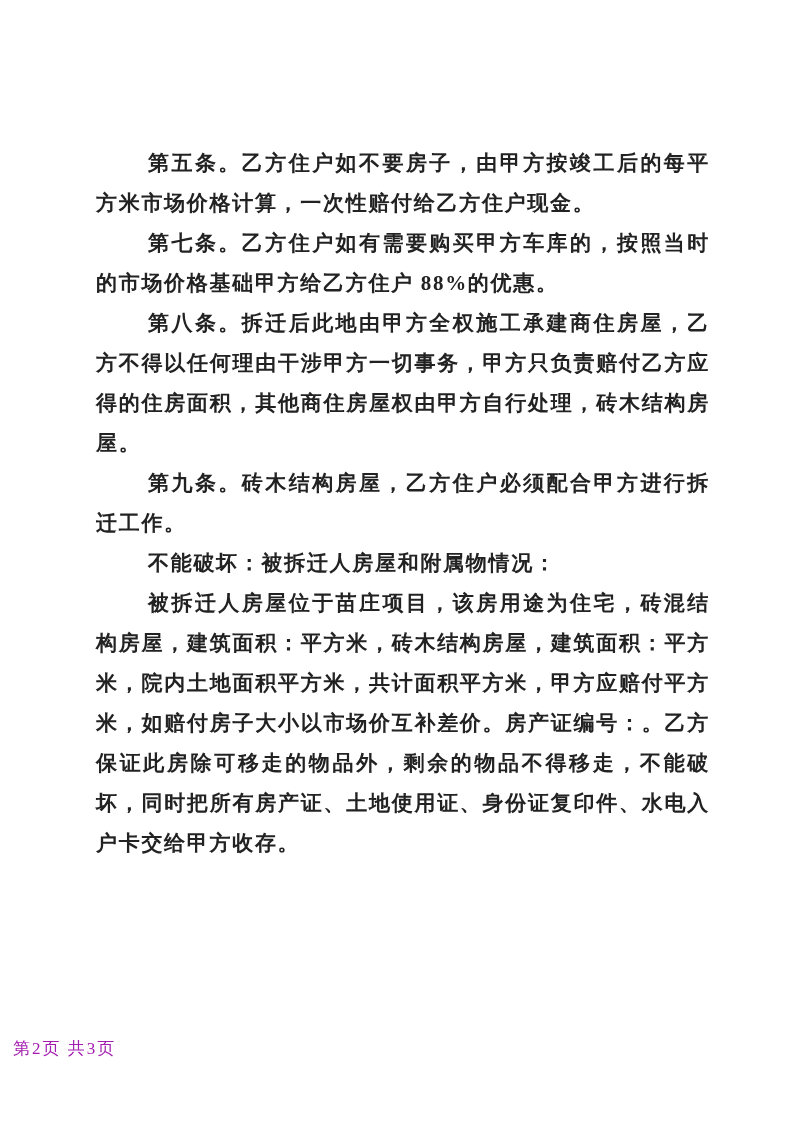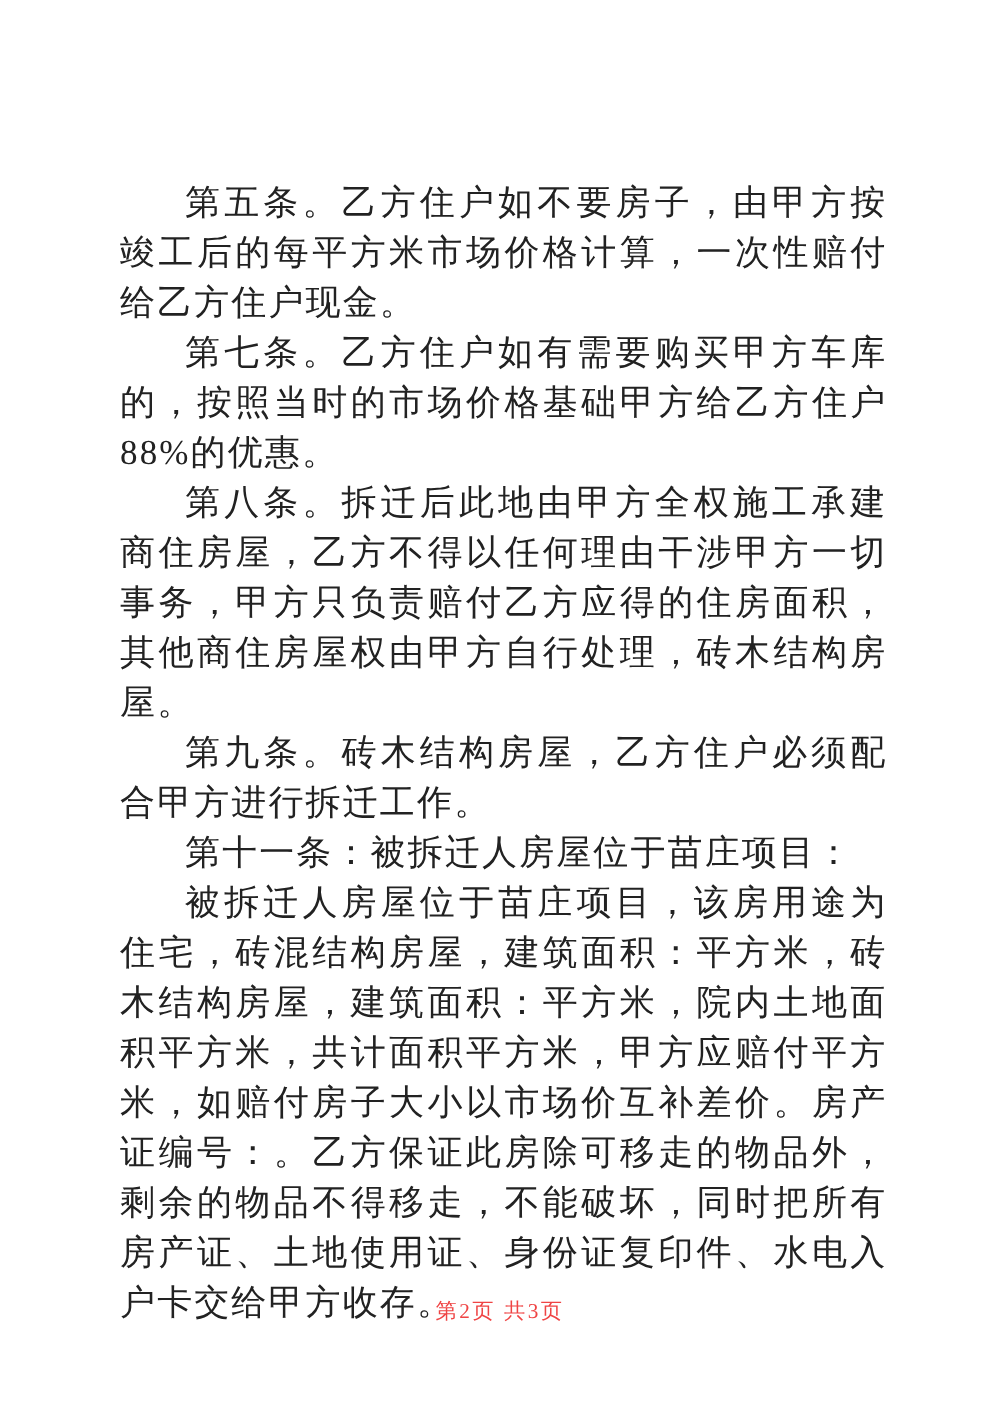--- a/index.html
+++ b/index.html
@@ -14,47 +14,46 @@
     color: #222222;
   }
   .doc-body {
     position: absolute;
     left: 96px;
     top: 143px;
     width: 614px;
   }
   .doc-body p {
     margin: 0;
-    font-size: 28px;
+    font-size: 21px;
     line-height: 40px;
     letter-spacing: 1.7px;
     text-indent: 52px;
     text-align: justify;
     text-justify: inter-character;
-    font-weight: 400;
+    font-weight: 700;
   }
   .page-footer {
     position: absolute;
-    left: 0;
+    left: 13px;
     right: 0;
     top: 1036px;
-    text-align: center;
     font-size: 17px;
     line-height: 26px;
     letter-spacing: 2px;
-    color: #ef4444;
+    color: #a21caf;
   }
 </style>
 </head>
 <body>
 
 <main class="doc-body">
   <p>第五条。乙方住户如不要房子，由甲方按竣工后的每平方米市场价格计算，一次性赔付给乙方住户现金。</p>
   <p>第七条。乙方住户如有需要购买甲方车库的，按照当时的市场价格基础甲方给乙方住户 88%的优惠。</p>
   <p>第八条。拆迁后此地由甲方全权施工承建商住房屋，乙方不得以任何理由干涉甲方一切事务，甲方只负责赔付乙方应得的住房面积，其他商住房屋权由甲方自行处理，砖木结构房屋。</p>
   <p>第九条。砖木结构房屋，乙方住户必须配合甲方进行拆迁工作。</p>
-  <p>第十一条：被拆迁人房屋位于苗庄项目：</p>
+  <p>不能破坏：被拆迁人房屋和附属物情况：</p>
   <p>被拆迁人房屋位于苗庄项目，该房用途为住宅，砖混结构房屋，建筑面积：平方米，砖木结构房屋，建筑面积：平方米，院内土地面积平方米，共计面积平方米，甲方应赔付平方米，如赔付房子大小以市场价互补差价。房产证编号：。乙方保证此房除可移走的物品外，剩余的物品不得移走，不能破坏，同时把所有房产证、土地使用证、身份证复印件、水电入户卡交给甲方收存。</p>
 </main>
 
 <footer class="page-footer">
   <span>第2页 共3页</span>
 </footer>
 
 </body></html>

